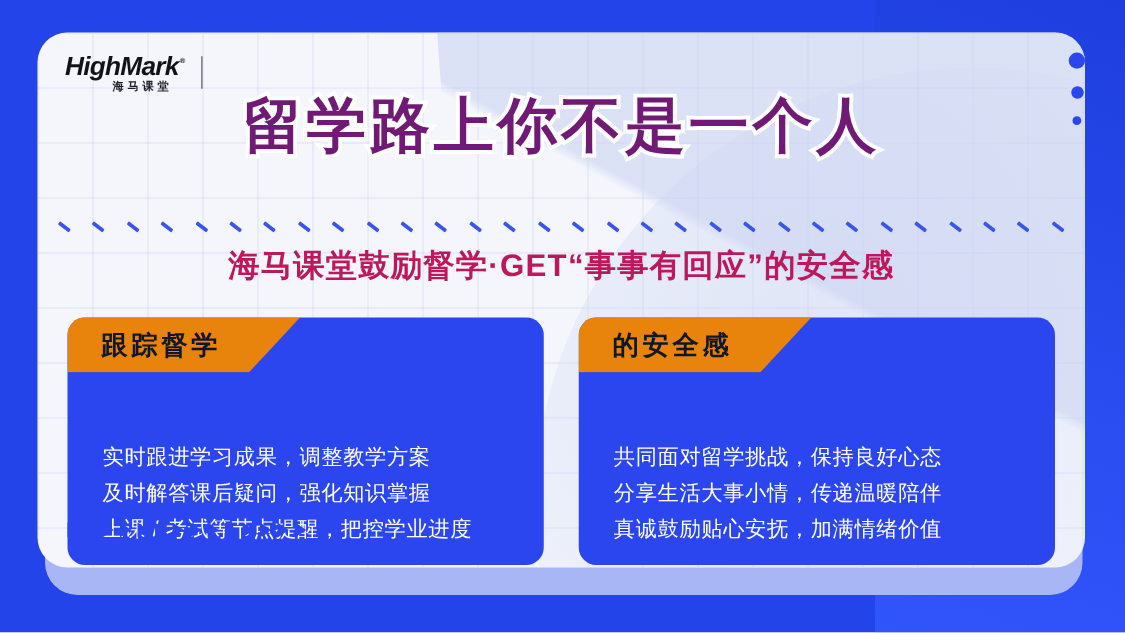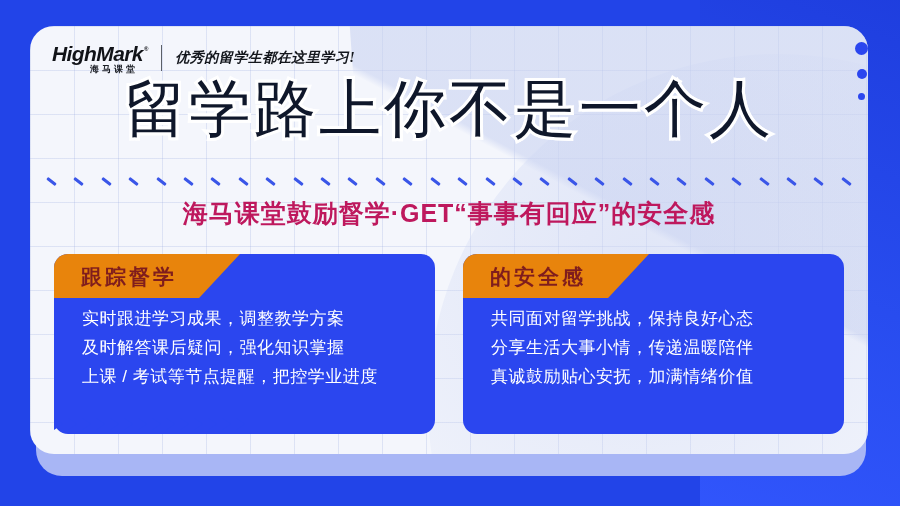--- a/index.html
+++ b/index.html
@@ -136,23 +136,23 @@
     white-space: nowrap;
   }
 
   
   .headline {
     position: absolute;
     left: 6px;
     top: 52px;
     width: 826px;
     text-align: center;
-    font-size: 62px;
-    font-weight: 400;
-    color: #0f172a;
+    font-size: 48px;
+    font-weight: 700;
+    color: #701a75;
     letter-spacing: 3px;
     line-height: 1;
     white-space: nowrap;
     -webkit-text-stroke: 6px #ffffff;
     paint-order: stroke fill;
     text-shadow:
        3px 0 0 #ffffff, -3px 0 0 #ffffff,
        0 3px 0 #ffffff, 0 -3px 0 #ffffff,
        2px 2px 0 #ffffff, -2px 2px 0 #ffffff,
        2px -2px 0 #ffffff, -2px -2px 0 #ffffff;
@@ -218,31 +218,32 @@
     width: 186px;
     background: #e8840c;
     border-top-left-radius: 14px;
     display: flex;
     align-items: center;
     justify-content: center;
     clip-path: polygon(0 0, 100% 0, 78% 100%, 0 100%);
     padding-right: 36px;
   }
   .card-tab-label {
-    color: #7f1d1d;
+    color: #0f172a;
     font-size: 21px;
     font-weight: 700;
     letter-spacing: 3px;
     line-height: 1;
   }
   .card-lines {
     display: flex;
     flex-direction: column;
     gap: 6px;
     padding-left: 12px;
+    margin-top: 47px;
   }
   .card-line {
     color: #ffffff;
     font-size: 17px;
     font-weight: 500;
     letter-spacing: .5px;
     line-height: 1.35;
     white-space: nowrap;
   }
 
@@ -295,21 +296,20 @@
 
       <div class="header-row">
         <div class="logo-block">
           <div class="logo-main">
             <span>HighMark</span>
             <span class="logo-mark-sup">®</span>
           </div>
           <div class="logo-sub">海马课堂</div>
         </div>
         <div class="logo-divider"></div>
-        <div class="tagline">优秀的留学生都在这里学习!</div>
       </div>
 
       <div class="headline">留学路上你不是一个人</div>
 
       <div class="dash-row" id="dash-row">
           <span class="dash"></span>
           <span class="dash"></span>
           <span class="dash"></span>
           <span class="dash"></span>
           <span class="dash"></span>

